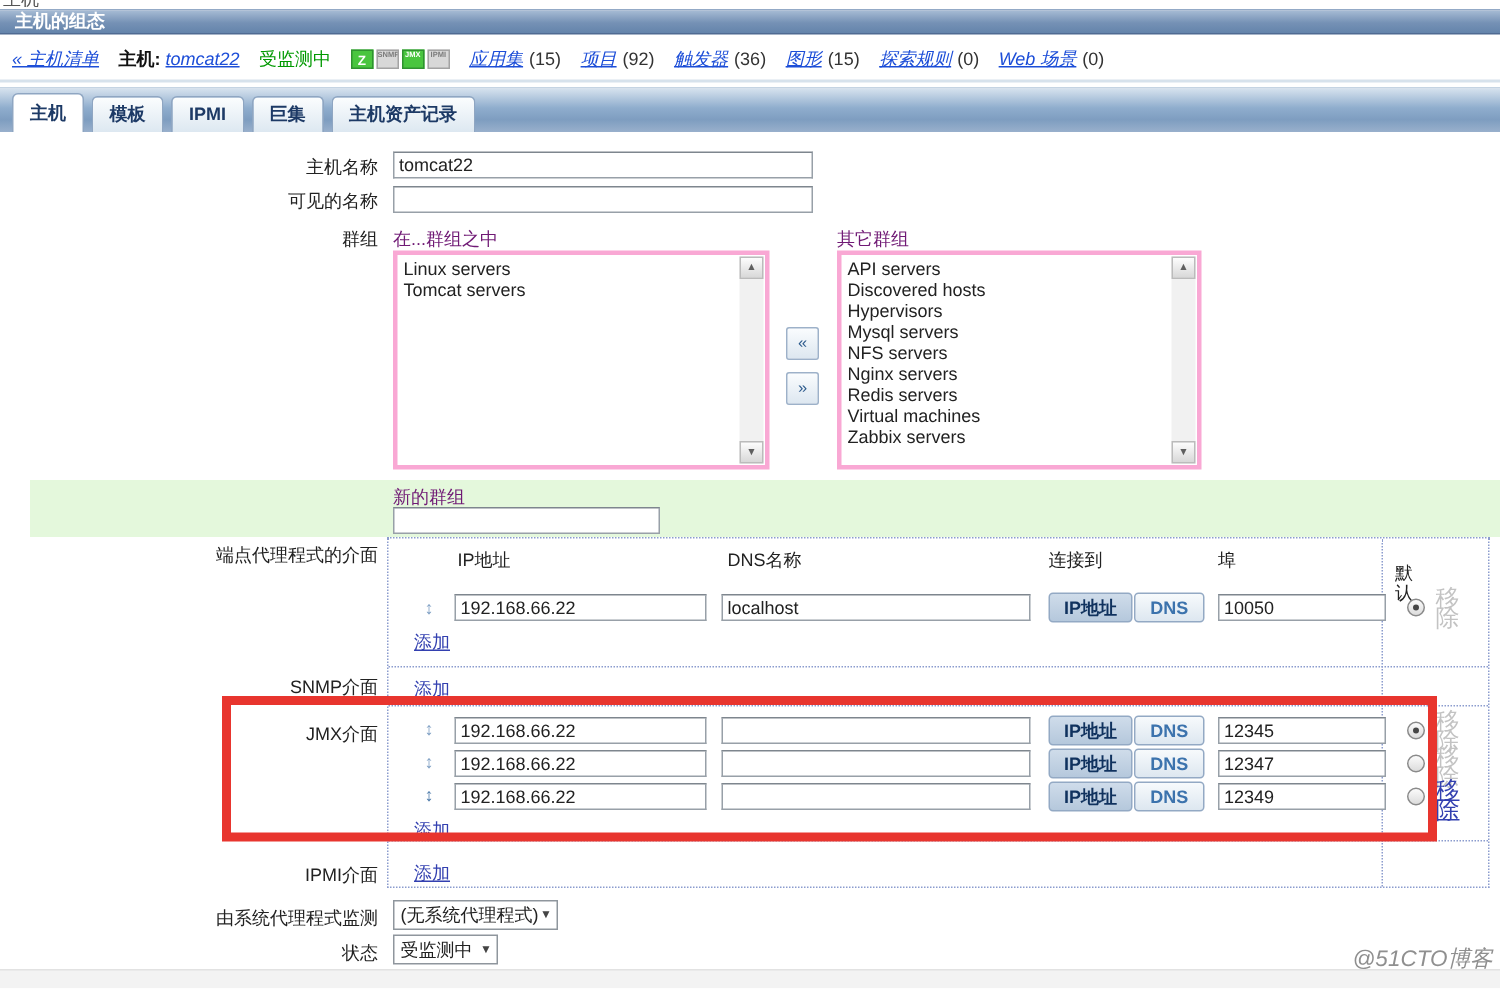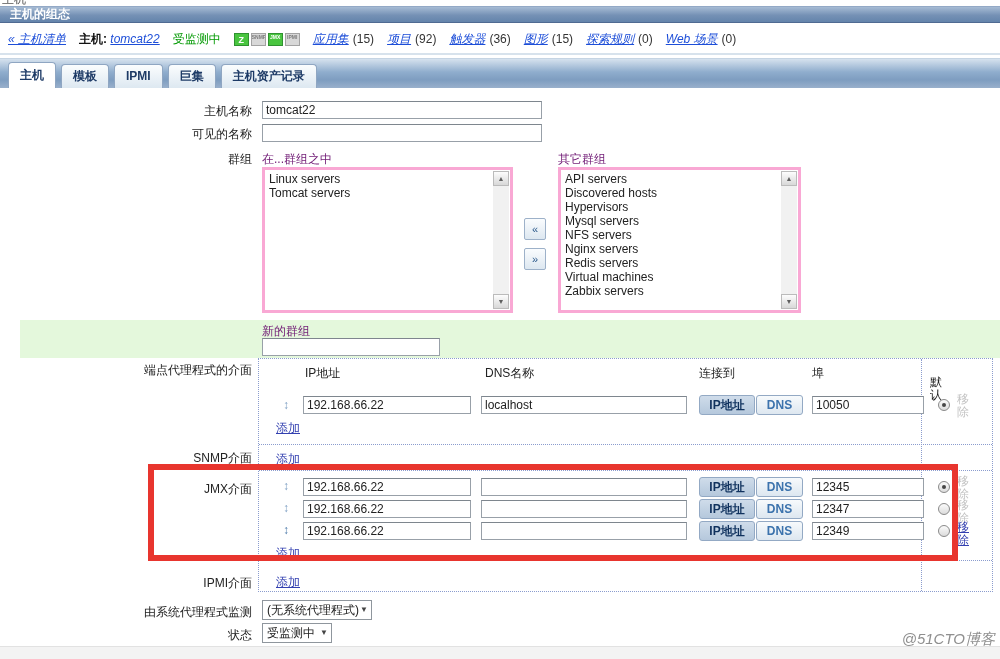--- a/index.html
+++ b/index.html
@@ -64,21 +64,21 @@
   .drag { position:absolute; font-size:12px; font-weight:bold; color:#7fa0c4; cursor:move; line-height:14px; }
   .cbtn { position:absolute; height:20px; font-size:12px; font-weight:bold; text-align:center;
           border:1px solid #93a9c4; border-radius:3px; line-height:18px; cursor:pointer; }
   .cbtn.on  { background:linear-gradient(#cfdcea,#b5c8dc); color:#10325e; }
   .cbtn.off { background:linear-gradient(#f7fafc,#dde7f0); color:#3c73ad; }
   .radio { position:absolute; width:12px; height:12px; border-radius:50%;
            border:1px solid #8a8a8a; background:linear-gradient(#fbfbfb,#dcdcdc); cursor:pointer; }
   .radio.checked::after { content:""; position:absolute; left:3px; top:3px; width:4px; height:4px;
            border-radius:50%; background:#464646; }
   .addlnk { position:absolute; font-size:12px; color:#3340b0; text-decoration:underline; cursor:pointer; }
-  .rm { position:absolute; width:15px; word-break:break-all; font-size:12px; line-height:13px; }
+  .rm { position:absolute; width:15px; word-break:break-all; font-size:16px; line-height:13px; }
   .rm.disabled { color:#c3c3c3; }
   .rm.link { color:#3340b0; text-decoration:underline; cursor:pointer; }
   .sel { position:absolute; height:20px; border:1px solid #8f969d; background:#fff;
          font-size:12px; line-height:18px; padding:0 16px 0 4px; cursor:pointer; white-space:nowrap; }
   .sel .arr { position:absolute; right:3px; top:5px; font-size:8px; color:#444; line-height:8px; }
   .redbox { position:absolute; left:148px; top:464px; width:810px; height:97px;
             border:6px solid #e8352e; z-index:50; pointer-events:none; }
   .footer { position:absolute; left:0; top:646px; width:1000px; height:13px; background:#f3f3f3; border-top:1px solid #e2e2e2; }
   .watermark { position:absolute; left:858px; top:630px; width:137px; text-align:right;
                color:#8f8f8f; font-size:15px; font-style:italic; z-index:60; }

